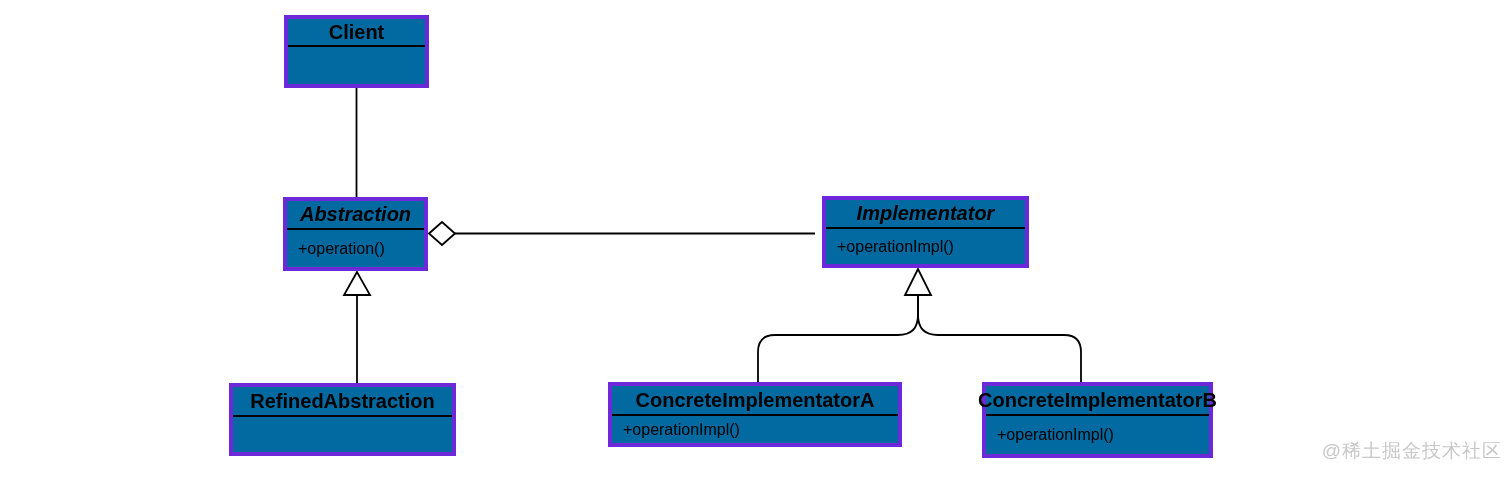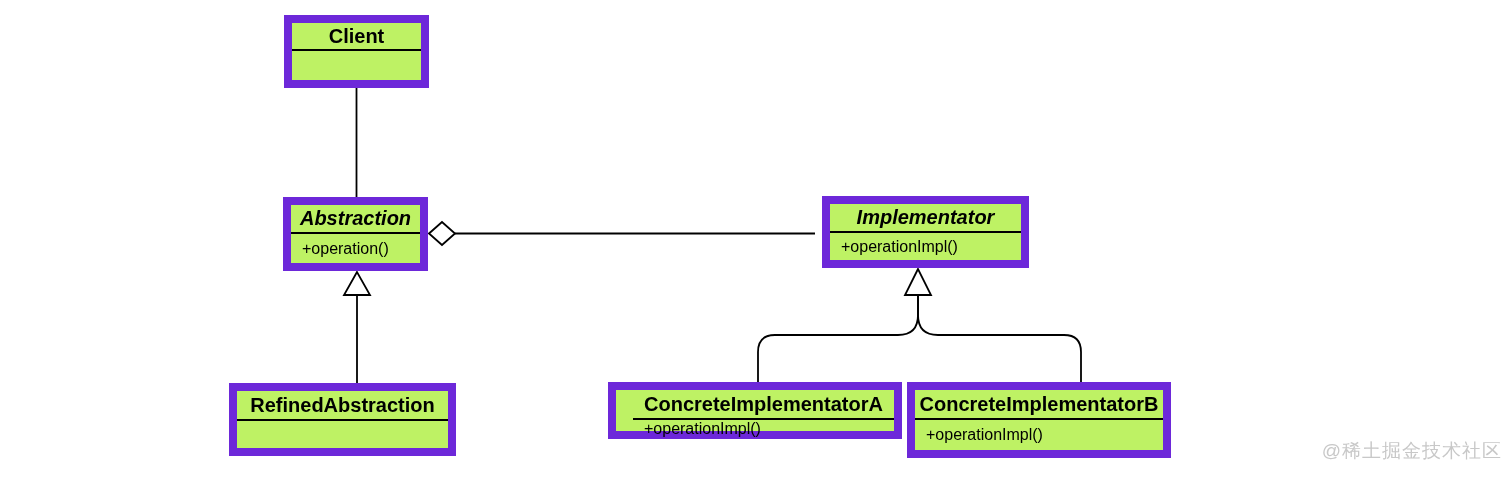--- a/index.html
+++ b/index.html
@@ -13,22 +13,22 @@
     width: 1512px; height: 477px;
     background: #ffffff;
   }
   svg.connectors {
     position: absolute; left: 0; top: 0;
     width: 1512px; height: 477px;
     pointer-events: none;
   }
   .uml-class {
     position: absolute;
-    background: #bef264;
-    border: 8px solid #6d28d9;
+    background: #0369a1;
+    border: 4px solid #6d28d9;
     display: flex;
     flex-direction: column;
   }
   .uml-title {
     border-bottom: 2px solid #000000;
     display: flex;
     align-items: center;
     justify-content: center;
     font-weight: bold;
     font-size: 20px;
@@ -95,28 +95,28 @@
     <div class="uml-body">
       <div class="uml-member">+operationImpl()</div>
     </div>
   </div>
 
   <div class="uml-class" style="left:229px; top:383px; width:227px; height:73px;">
     <div class="uml-title" style="height:30px;">RefinedAbstraction</div>
     <div class="uml-body"></div>
   </div>
 
-  <div class="uml-class" style="left:608px; top:382px; width:294px; height:57px;padding-left:17px;">
+  <div class="uml-class" style="left:608px; top:382px; width:294px; height:65px;">
     <div class="uml-title" style="height:30px;">ConcreteImplementatorA</div>
     <div class="uml-body">
       <div class="uml-member">+operationImpl()</div>
     </div>
   </div>
 
-  <div class="uml-class" style="left:907px; top:382px; width:264px; height:76px;">
+  <div class="uml-class" style="left:982px; top:382px; width:231px; height:76px;">
     <div class="uml-title" style="height:30px;">ConcreteImplementatorB</div>
     <div class="uml-body">
       <div class="uml-member">+operationImpl()</div>
     </div>
   </div>
 
   <div class="watermark">@稀土掘金技术社区</div>
 
 </div>
 

